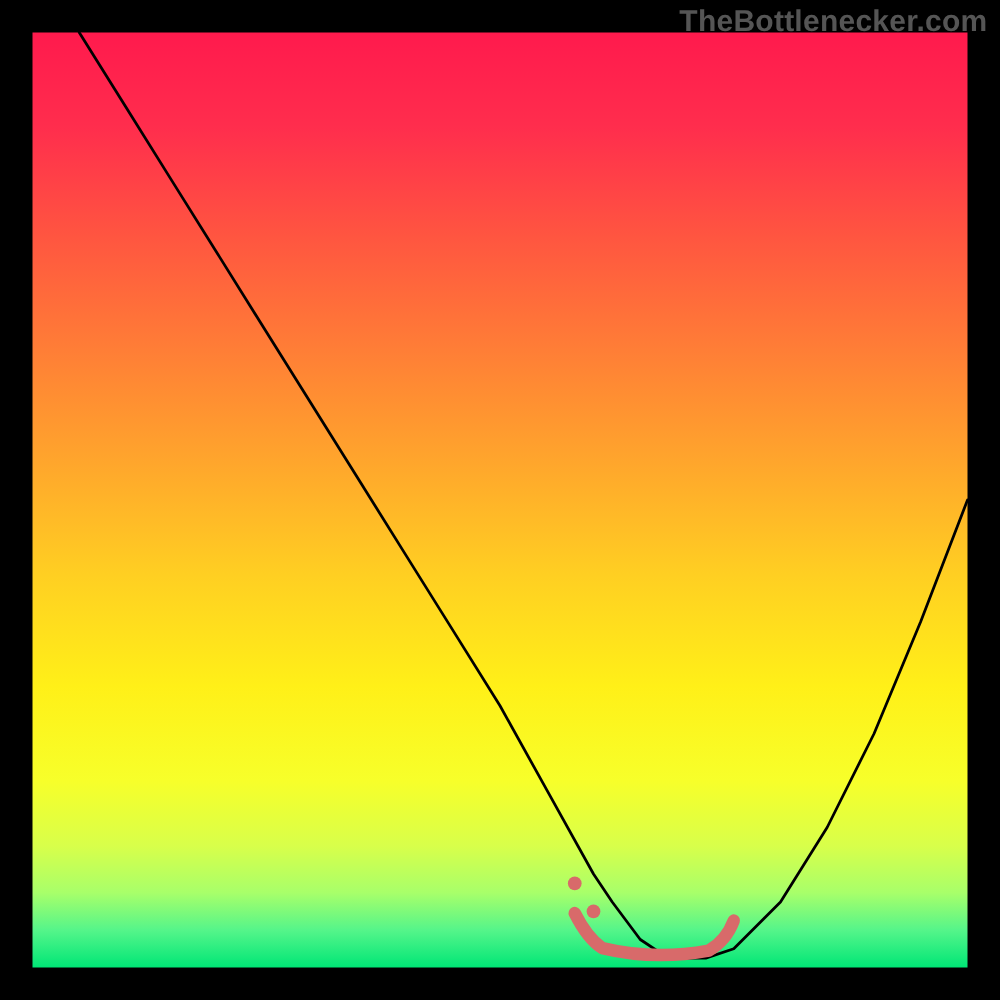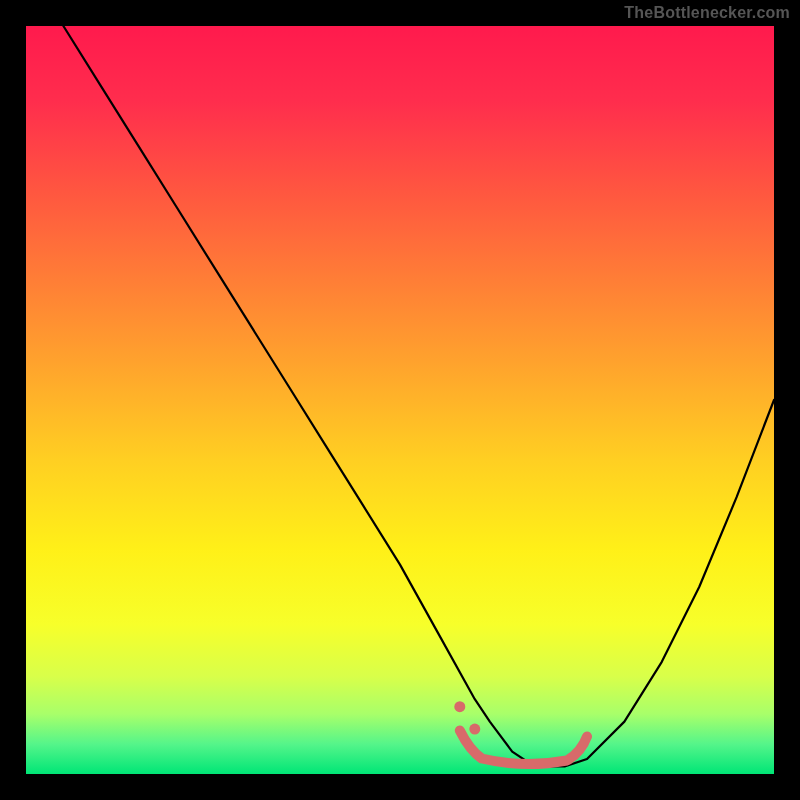--- a/index.html
+++ b/index.html
@@ -8,21 +8,21 @@
     position: relative;
     width: 800px;
     height: 800px;
     background: #000;
   }
   .watermark {
     position: absolute;
     top: 4px;
     right: 10px;
     font-family: Arial, Helvetica, sans-serif;
-    font-size: 16px;
+    font-size: 24px;
     font-weight: 600;
     color: #555;
     letter-spacing: 0.2px;
     text-align: right;
   }
   .plot {
     position: absolute;
     left: 26px;
     top: 26px;
     width: 748px;

